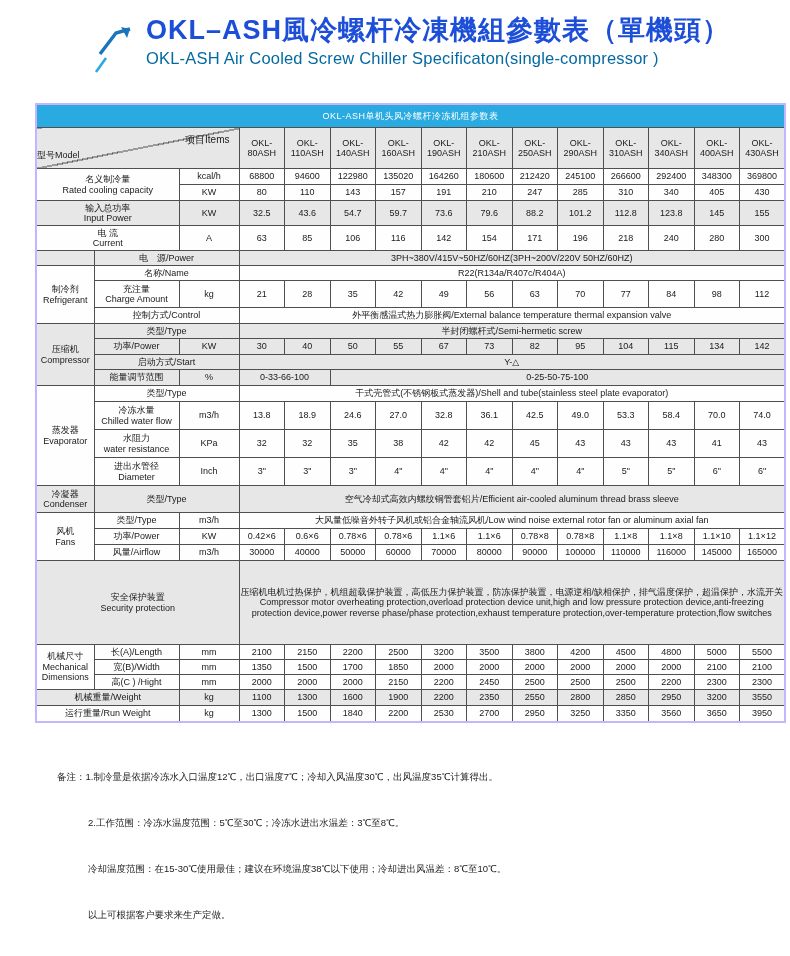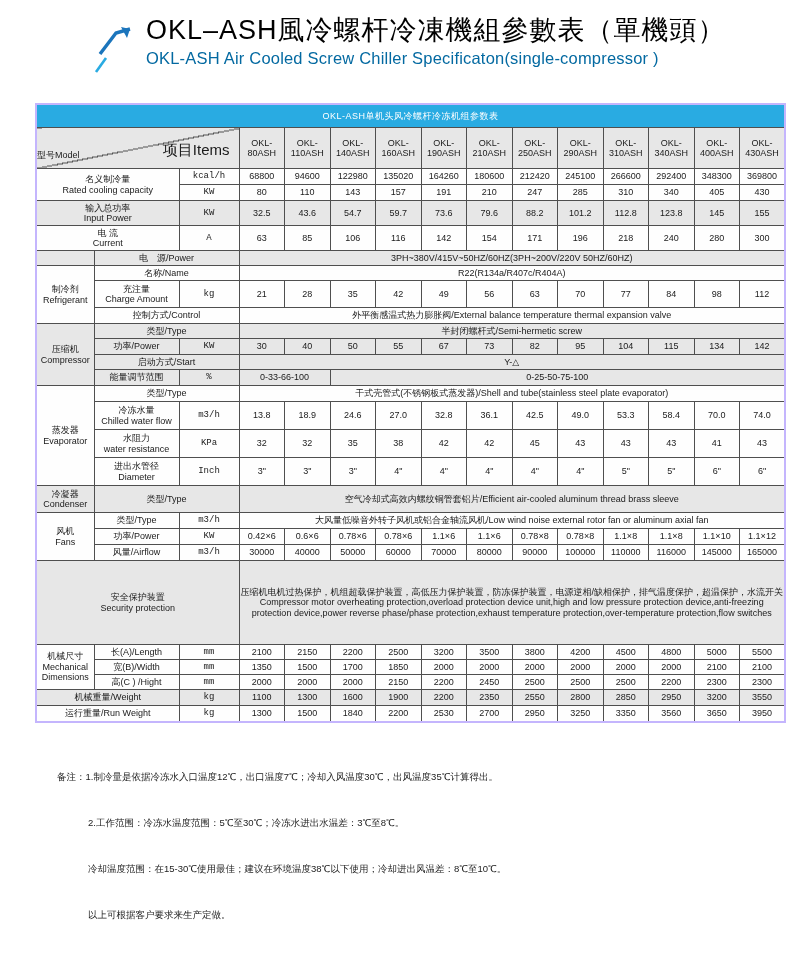--- a/index.html
+++ b/index.html
@@ -1,35 +1,35 @@
 <!DOCTYPE html>
 <html><head>
 <meta charset="utf-8">
 <style>
   html,body{margin:0;padding:0;background:#ffffff;}
   body{width:790px;height:956px;overflow:hidden;font-family:"Liberation Sans", sans-serif;color:#1a1a1a;}
   .title-block{display:flex;align-items:flex-start;margin:14px 0 0 94px;}
   .brand-arrow{width:46px;height:62px;margin-top:6px;flex:0 0 auto;}
   .title-text{margin-left:6px;}
-  .title-cn{font-size:27px;font-weight:400;letter-spacing:1px;color:#000000;line-height:32px;}
+  .title-cn{font-size:27px;font-weight:700;letter-spacing:1px;color:#1d4ed8;line-height:32px;}
   .title-en{font-size:16.5px;font-weight:400;color:#0369a1;margin-top:3px;letter-spacing:0.2px;}
 
   table.spec{border-collapse:collapse;table-layout:fixed;width:751px;margin:21px 0 0 35px;border:2px solid #c4b5fd;}
   table.spec td{border:1px solid #4f4f4f;text-align:center;vertical-align:middle;font-size:9px;line-height:10.5px;padding:1px 1px;background:#fefefe;overflow:hidden;}
   tr.g td{background:#e7e7e7;}
   td.banner{background:#29abe2 !important;color:#ffffff;font-size:13px;font-weight:500;height:20px;letter-spacing:0.5px;}
   .r16{height:15px;} .r17{height:16px;} .r26{height:25px;padding-left:12px;} .r28{height:27px;} .r29{height:28px;margin-top:40px;} .r40{height:38px;} .r86{height:84px;}
   td.diag{position:relative;background:#e7e7e7 linear-gradient(to bottom right,transparent 49.3%,#4f4f4f 49.3%,#4f4f4f 50.7%,transparent 50.7%) !important;}
   .diag-model{position:absolute;left:0;bottom:8px;font-size:9px;}
-  .diag-items{position:absolute;right:9px;top:17px;font-size:15px;}
+  .diag-items{position:absolute;right:9px;top:7px;font-size:10px;}
   .model-cell{font-size:9.5px;line-height:11.5px;}
   td.span-text{font-size:9px;}
   td.sec{ text-align:left;padding:3px 5px;font-size:8.6px;line-height:12.6px;}
   .lbl2{line-height:10.5px;}
-  .unit{font-size:9px;font-family:Liberation Mono, monospace;}
+  .unit{font-size:9px;}
 
   .notes{margin:16px 0 0 57px;font-size:9.5px;line-height:15.3px;color:#222;white-space:pre-wrap;}
   .notes .ind{margin-left:31px;}
 </style>
 </head>
 <body>
 
 <div>
 
   <div class="title-block">

